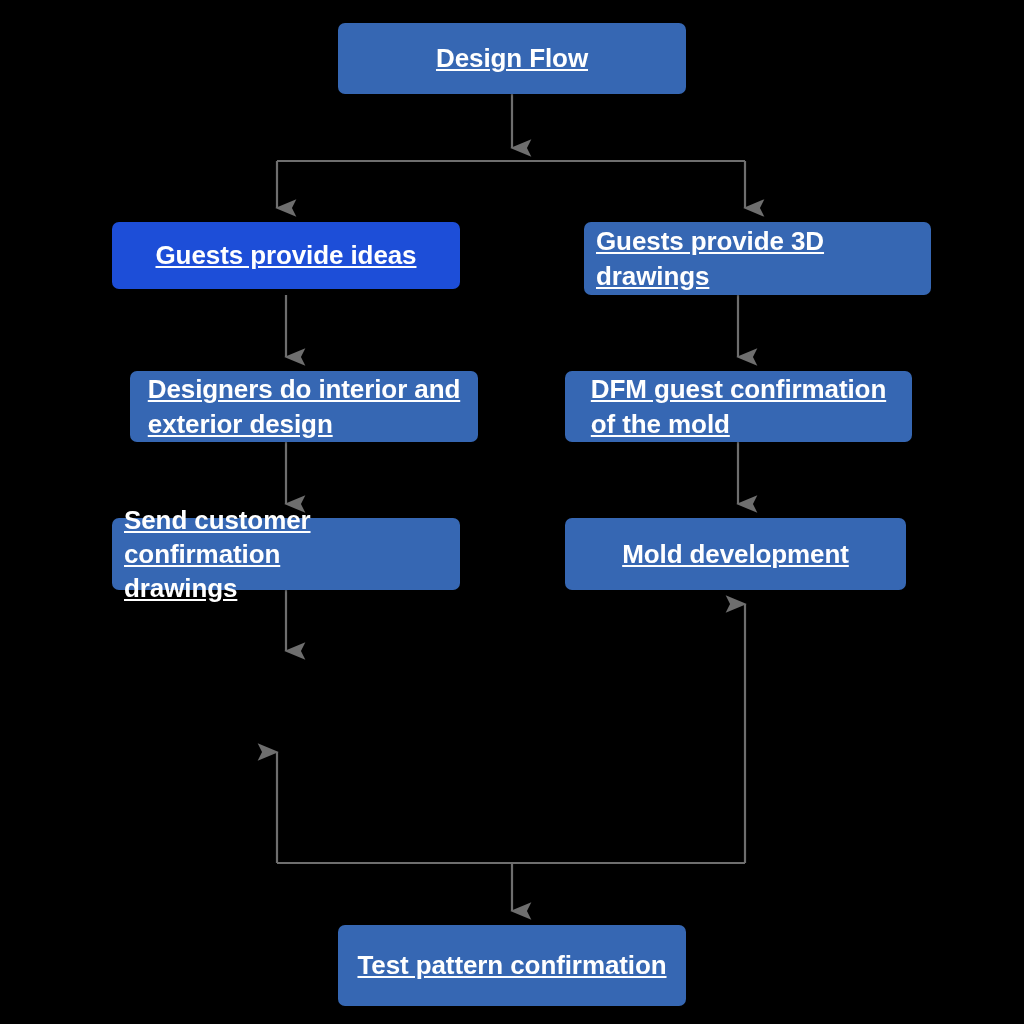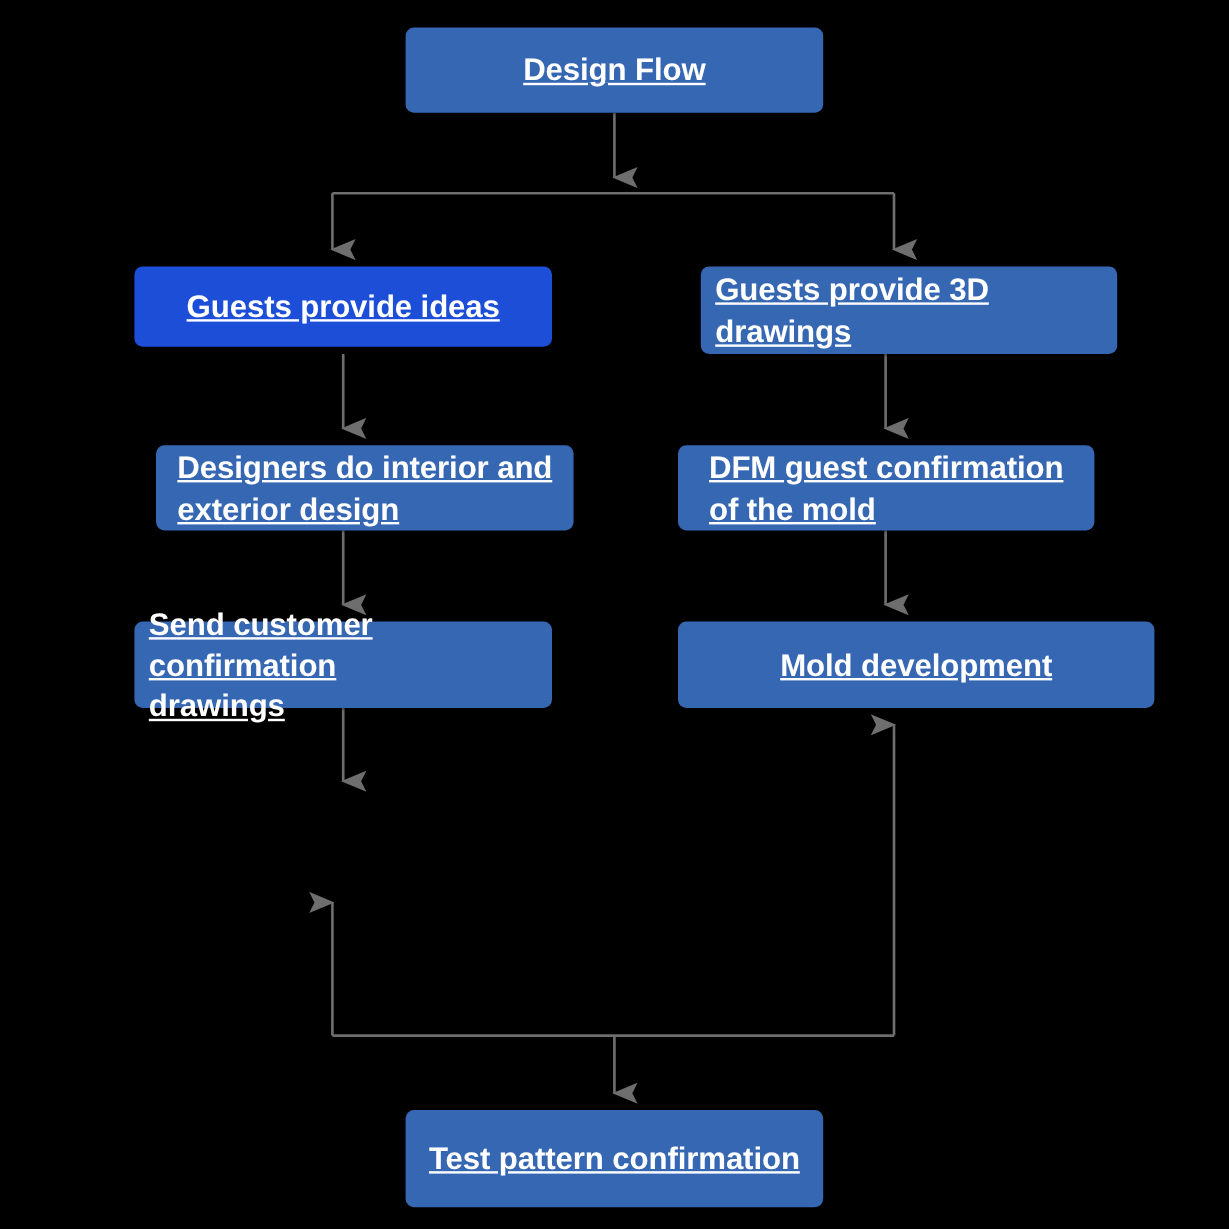--- a/index.html
+++ b/index.html
@@ -111,21 +111,21 @@
   <div class="node" style="left:565px; top:371px; width:347px; height:71px; background:#3667B3;">
     <span class="node-label">DFM guest confirmation
 of the mold</span>
   </div>
 
   <div class="node" style="left:112px; top:518px; width:348px; height:72px; background:#3667B3;">
     <span class="node-label">Send customer confirmation
 drawings</span>
   </div>
 
-  <div class="node" style="left:565px; top:518px; width:397px; height:72px; background:#3667B3;">
+  <div class="node" style="left:565px; top:518px; width:341px; height:72px; background:#3667B3;">
     <span class="node-label">Mold development</span>
   </div>
 
 
   <div class="node" style="left:338px; top:925px; width:348px; height:81px; background:#3667B3;">
     <span class="node-label">Test pattern confirmation</span>
   </div>
 
 </div>
 

